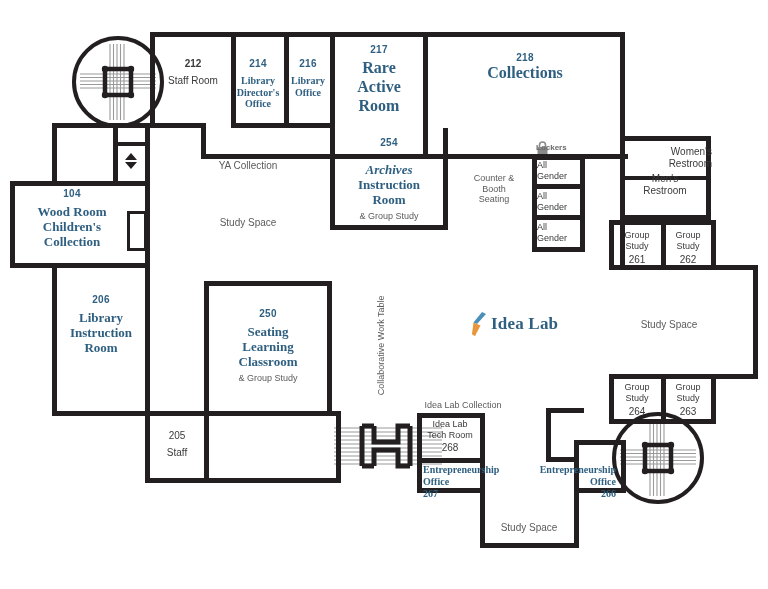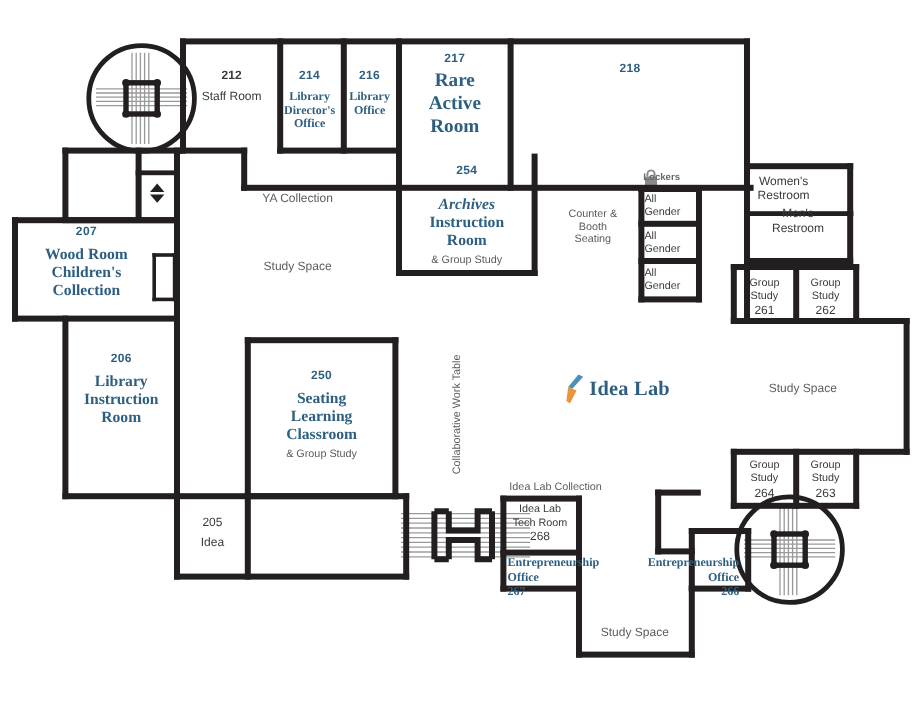--- a/index.html
+++ b/index.html
@@ -234,32 +234,33 @@
 
   <div class="lbl blue" style="left:336px;top:44px;width:86px;">
     <div class="num">217</div>
     <div class="big" style="margin-top:3px;">Rare</div>
     <div class="big">Active</div>
     <div class="big">Room</div>
   </div>
 
   <div class="lbl blue" style="left:430px;top:52px;width:190px;">
     <div class="num">218</div>
+    <div class="big">Collections</div>
   </div>
 
   <div class="lbl blue" style="left:333px;top:137px;width:112px;">
     <div class="num">254</div>
     <div class="mid" style="margin-top:13px;font-style:italic;">Archives</div>
     <div class="mid">Instruction</div>
     <div class="mid">Room</div>
     <div class="sub" style="margin-top:3px;">&amp; Group Study</div>
   </div>
 
   <div class="lbl blue" style="left:12px;top:188px;width:120px;">
-    <div class="num">207</div>
+    <div class="num">104</div>
     <div class="mid" style="margin-top:4px;">Wood Room</div>
     <div class="mid">Children's</div>
     <div class="mid">Collection</div>
   </div>
 
   <div class="lbl blue" style="left:55px;top:294px;width:92px;">
     <div class="num">206</div>
     <div class="mid" style="margin-top:4px;">Library</div>
     <div class="mid">Instruction</div>
     <div class="mid">Room</div>
@@ -268,21 +269,21 @@
   <div class="lbl blue" style="left:208px;top:308px;width:120px;">
     <div class="num">250</div>
     <div class="mid" style="margin-top:4px;">Seating</div>
     <div class="mid">Learning</div>
     <div class="mid">Classroom</div>
     <div class="sub" style="margin-top:3px;">&amp; Group Study</div>
   </div>
 
   <div class="lbl dark" style="left:150px;top:430px;width:54px;">
     <div class="num-dark">205</div>
-    <div class="sm" style="margin-top:5px;">Idea</div>
+    <div class="sm" style="margin-top:5px;">Staff</div>
   </div>
 
   <div class="lbl dark" style="left:418px;top:419px;width:64px;">
     <div class="xs">Idea Lab</div>
     <div class="xs">Tech Room</div>
     <div class="sm" style="margin-top:2px;">268</div>
   </div>
 
   <div class="lbl blue" style="left:423px;top:464px;width:96px;text-align:left;">
     <div class="sm">Entrepreneurship</div>
@@ -304,21 +305,21 @@
   <div class="lbl gray" style="left:462px;top:173px;width:64px;">
     <div class="xs">Counter &amp;</div>
     <div class="xs">Booth</div>
     <div class="xs">Seating</div>
   </div>
 
   <div class="lbl gray xs vert" style="left:316px;top:340px;width:130px;transform:rotate(-90deg);">Collaborative Work Table</div>
 
   <div class="lbl gray xs" style="left:413px;top:400px;width:100px;">Idea Lab Collection</div>
 
-  <div class="lbl dark" style="left:610px;top:146px;width:86px;">
+  <div class="lbl dark" style="left:626px;top:146px;width:86px;text-align:right;">
     <div class="sm">Women's</div>
     <div class="sm">Restroom</div>
   </div>
   <div class="lbl dark" style="left:622px;top:173px;width:86px;">
     <div class="sm">Men's</div>
     <div class="sm">Restroom</div>
   </div>
 
   <div class="wall" style="left:532px;top:155px;width:5px;height:97px;"></div>
   <div class="wall" style="left:580px;top:155px;width:5px;height:97px;"></div>

